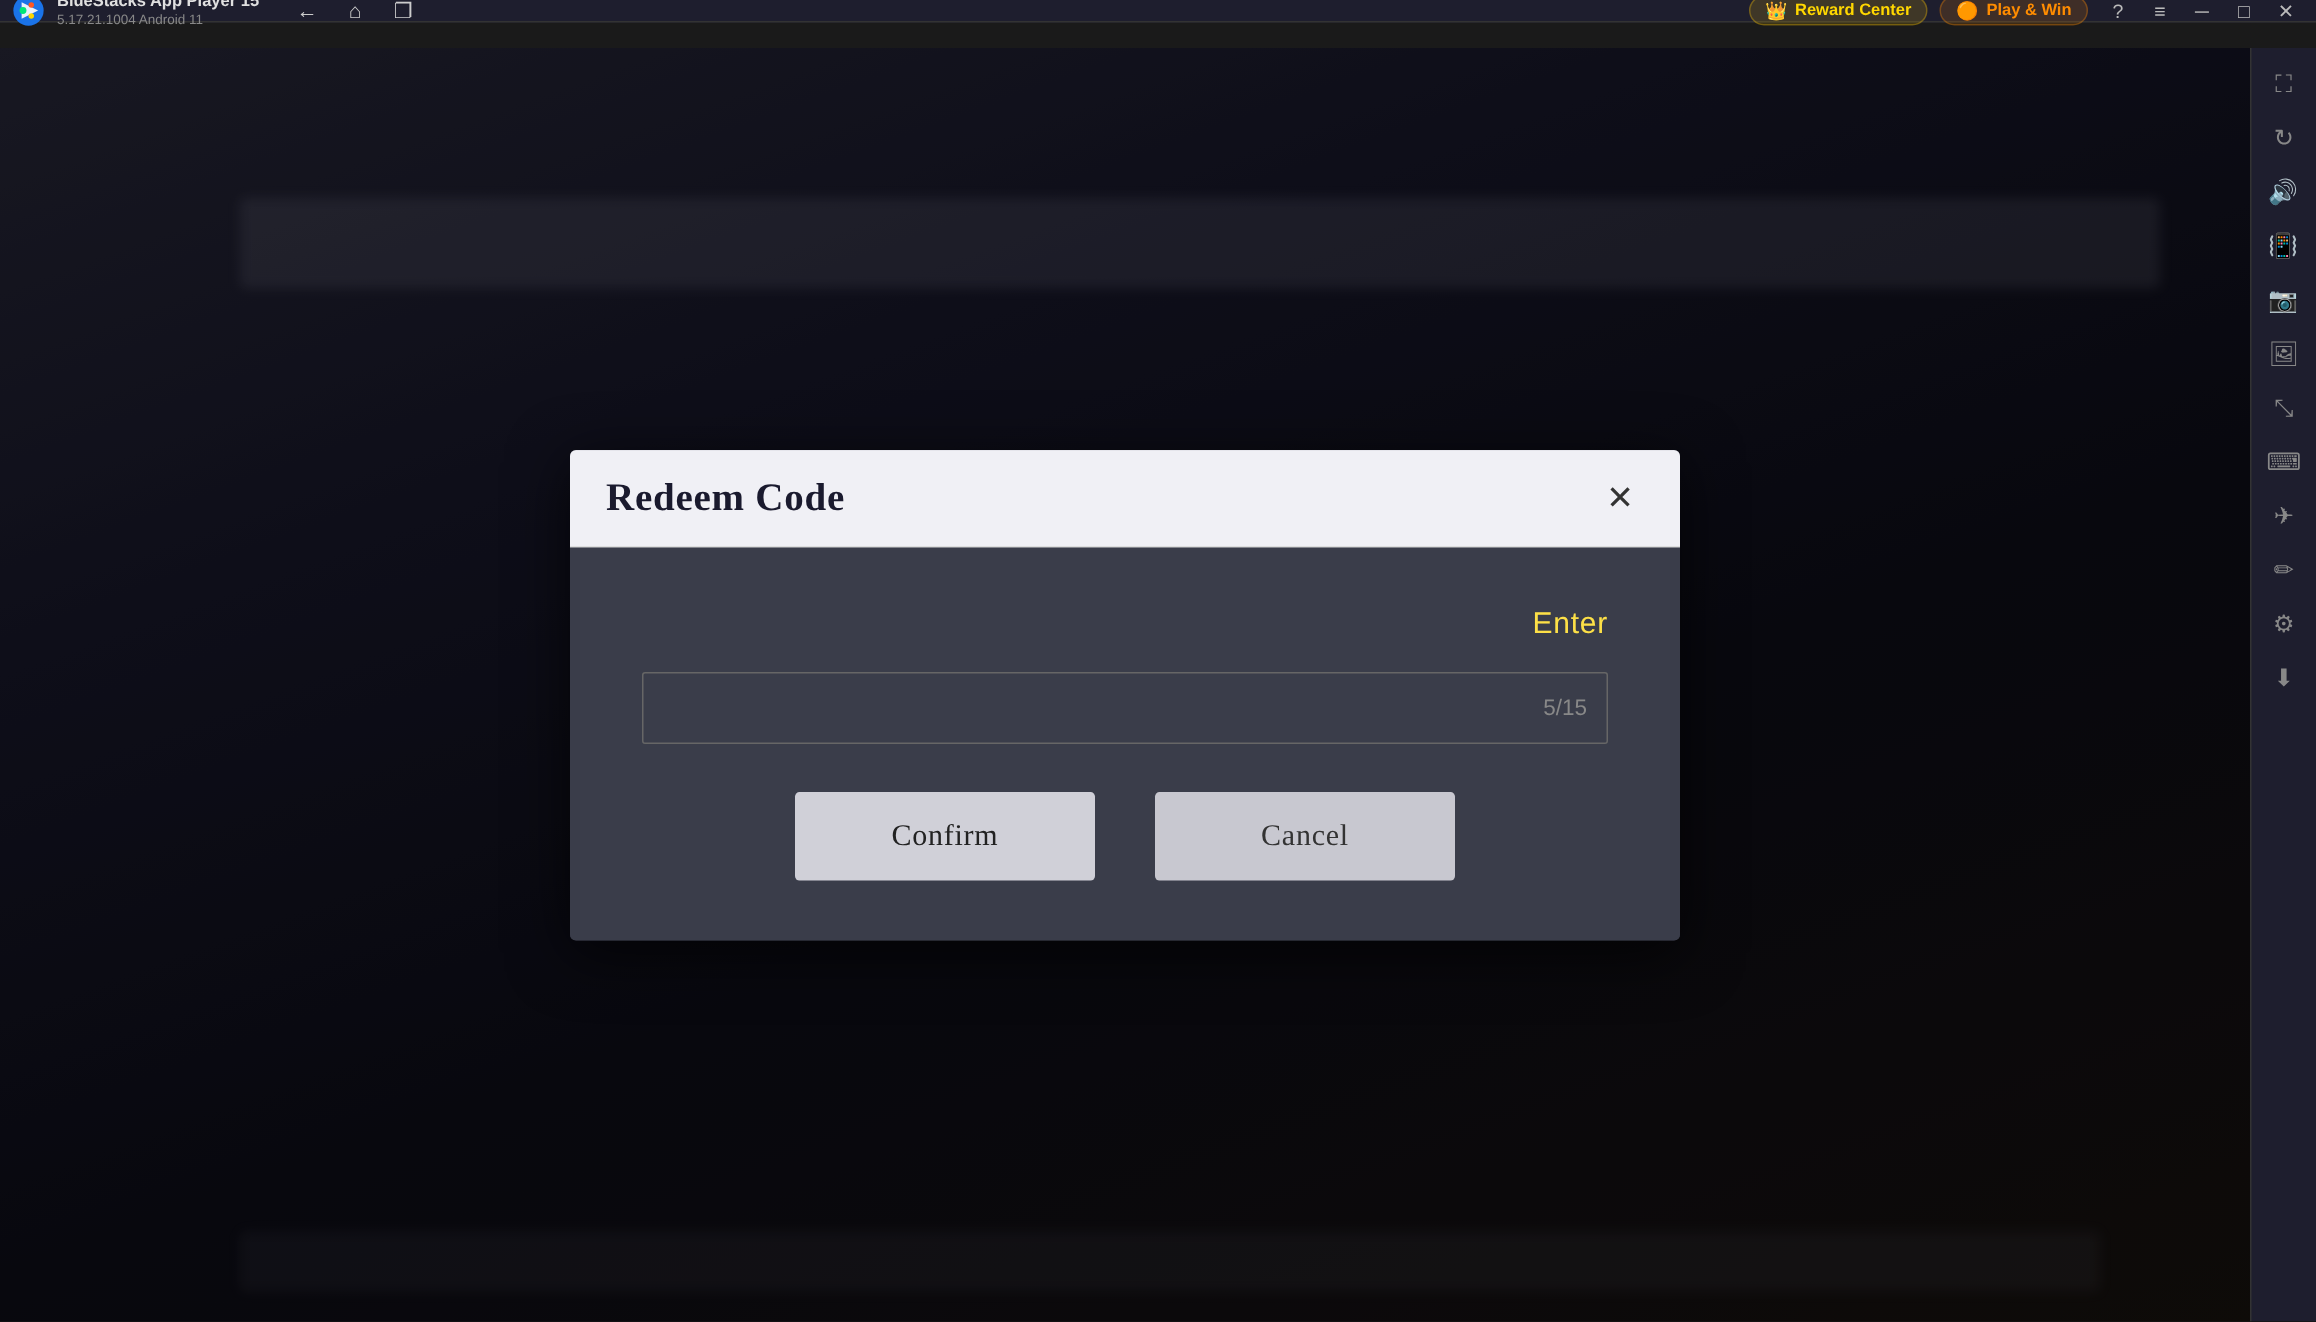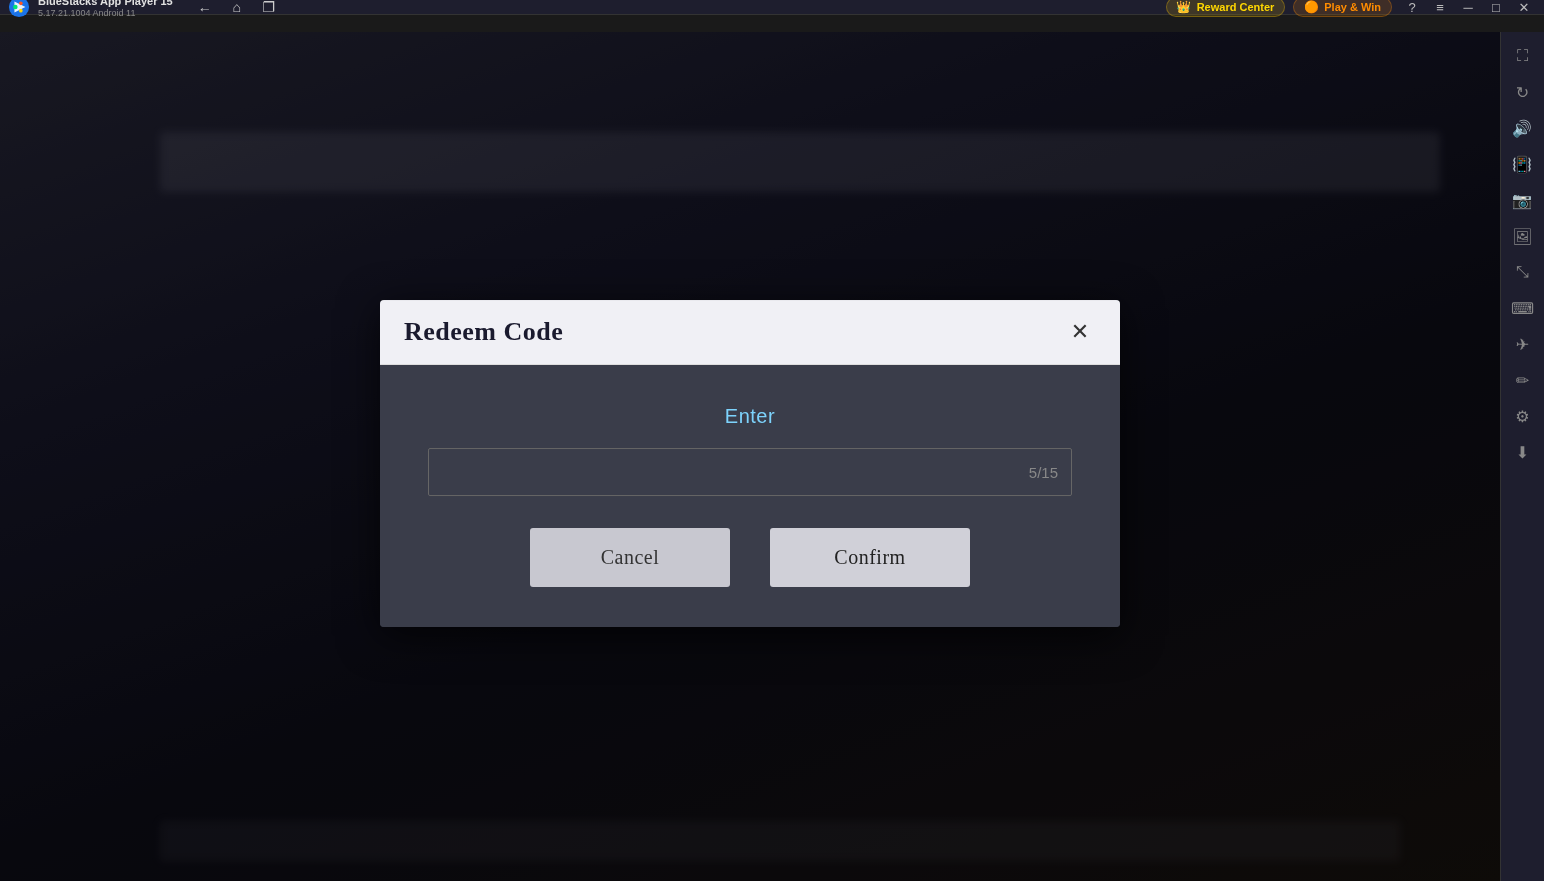--- a/index.html
+++ b/index.html
@@ -238,22 +238,22 @@
       border-radius: 3px;
       font-weight: 300;
     }
 
     .modal-body {
       padding: 40px 48px 32px;
       background: #3a3d4a;
     }
 
     .modal-enter-label {
-      text-align: center;
-      color: #7dd3fc;
+      text-align: right;
+      color: #fde047;
       font-size: 20px;
       margin-bottom: 20px;
       letter-spacing: 0.5px;
     }
 
     .modal-input-wrapper {
       position: relative;
       margin-bottom: 32px;
     }
 
@@ -391,20 +391,20 @@
 
       <div class="modal-body">
         <div class="modal-enter-label">Enter</div>
 
         <div class="modal-input-wrapper">
           <input type="text" class="modal-input" maxlength="15" placeholder="" style="">
           <span class="modal-input-counter">5/15</span>
         </div>
 
         <div class="modal-footer">
+          <button class="modal-btn modal-btn-confirm">Confirm</button>
           <button class="modal-btn modal-btn-cancel">Cancel</button>
-          <button class="modal-btn modal-btn-confirm">Confirm</button>
         </div>
       </div>
 
     </div>
   </div>
 </div>
 
 </body></html>

